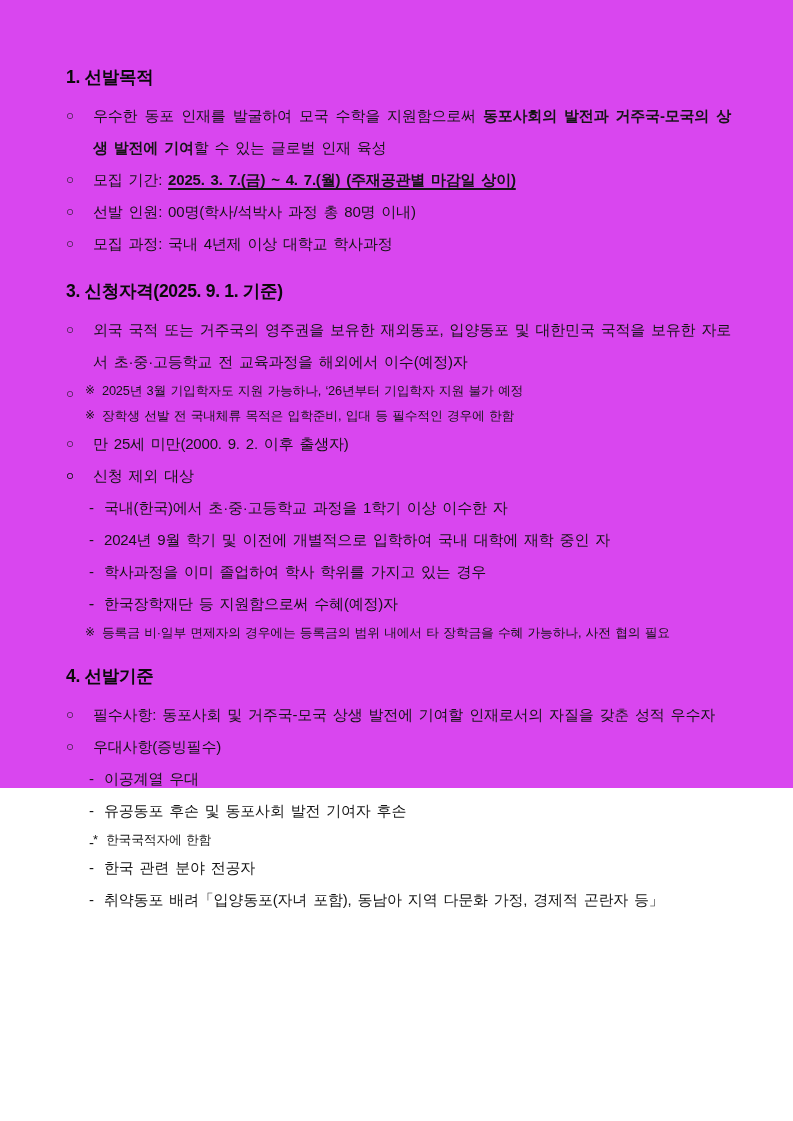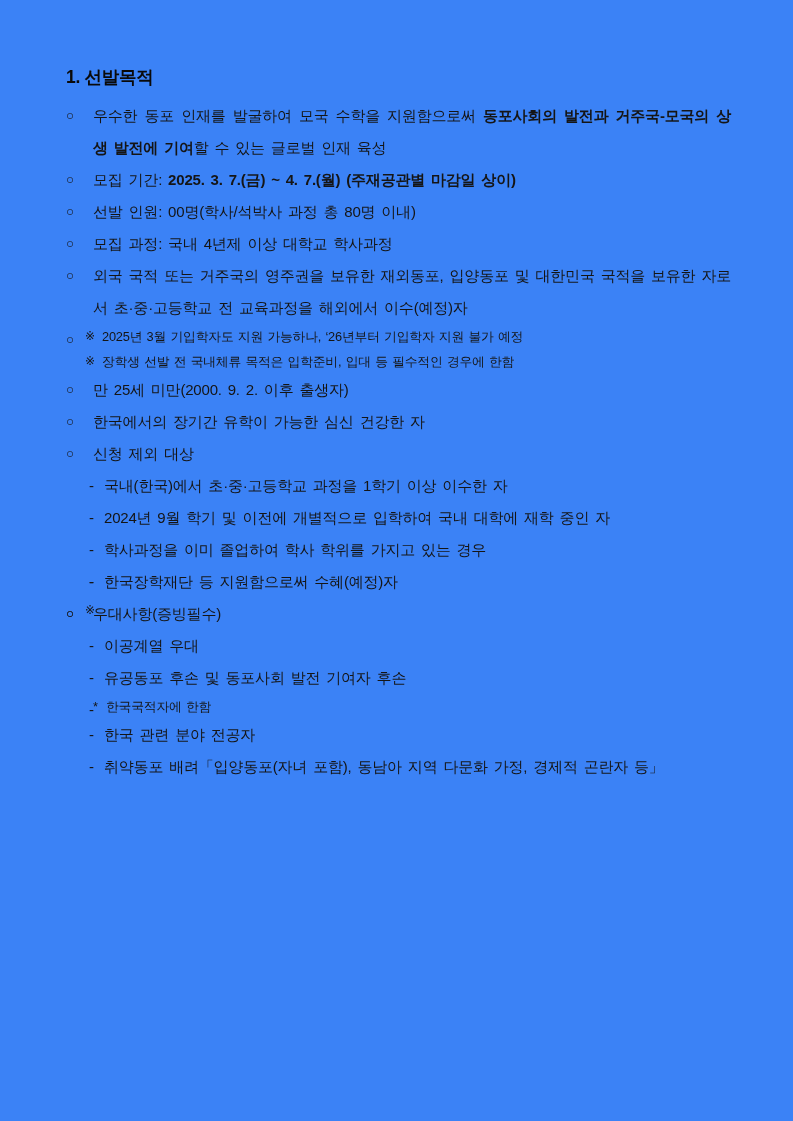--- a/index.html
+++ b/index.html
@@ -3,21 +3,21 @@
 <meta charset="utf-8">
 <style>
   html, body { margin: 0; padding: 0; }
   body {
     width: 793px; height: 1121px;
     background: #ffffff;
     overflow: hidden;
     font-family: "Liberation Sans", "DejaVu Sans", sans-serif;
     color: #111111;
   }
-  .page { width: 793px; height: 1121px; background: #3b82f6; box-sizing: border-box; }
+  .page { width: 793px; height: 788px; background: #d946ef; box-sizing: border-box; }
   .doc  { box-sizing: border-box; padding: 62px 62px 0 66px; }
 
   .section { margin: 0; }
   .heading {
     font-size: 17.5px; font-weight: 700; line-height: 30px;
     margin: 16px 0 8px 0; letter-spacing: -0.3px; color: #0a0a0a;
   }
   .section:first-child .heading { margin-top: 0; }
 
   .item {
@@ -32,53 +32,55 @@
   .item.dash { padding-left: 38px; }
   .item.dash > .marker { left: 23px; }
 
   .item.note { font-size: 12.8px; line-height: 25px; padding-left: 36px; word-spacing: 1px; }
   .item.note > .marker { left: 19px; font-size: 12px; }
 
   .item.star { font-size: 12.8px; line-height: 25px; padding-left: 40px; word-spacing: 1px; }
   .item.star > .marker { left: 27px; }
 
   .bold { font-weight: 700; }
-  .underline { text-underline-offset: 3px; text-decoration-thickness: 1.5px; }
+  .underline { text-decoration: underline; text-underline-offset: 3px; text-decoration-thickness: 1.5px; }
 </style>
 </head>
 <body>
 
 <div class="page">
   <div class="doc">
       <div class="section">
         <div class="heading">1. 선발목적</div>
         <div class="item circle"><span class="marker">○</span><span>우수한 동포 인재를 발굴하여 모국 수학을 지원함으로써 </span><span class="bold">동포사회의 발전과 거주국-모국의 상생 발전에 기여</span><span>할 수 있는 글로벌 인재 육성</span></div>
       </div>
       <div class="section">
         <div class="item circle"><span class="marker">○</span><span>모집 기간: </span><span class="bold underline">2025. 3. 7.(금) ~ 4. 7.(월) (주재공관별 마감일 상이)</span></div>
         <div class="item circle"><span class="marker">○</span><span>선발 인원: 00명(학사/석박사 과정 총 80명 이내)</span></div>
         <div class="item circle"><span class="marker">○</span><span>모집 과정: 국내 4년제 이상 대학교 학사과정</span></div>
       </div>
       <div class="section">
+        <div class="heading">3. 신청자격(2025. 9. 1. 기준)</div>
         <div class="item circle"><span class="marker">○</span><span>외국 국적 또는 거주국의 영주권을 보유한 재외동포, 입양동포 및 대한민국 국적을 보유한 자로서 초·중·고등학교 전 교육과정을 해외에서 이수(예정)자</span></div>
         <div class="item circle"><span class="marker">○</span></div>
         <div class="item note"><span class="marker">※</span><span>2025년 3월 기입학자도 지원 가능하나, ‘26년부터 기입학자 지원 불가 예정</span></div>
         <div class="item note"><span class="marker">※</span><span>장학생 선발 전 국내체류 목적은 입학준비, 입대 등 필수적인 경우에 한함</span></div>
         <div class="item circle"><span class="marker">○</span><span>만 25세 미만(2000. 9. 2. 이후 출생자)</span></div>
-        <div class="item circle"><span class="marker">○</span><span>한국에서의 장기간 유학이 가능한 심신 건강한 자</span></div>
+        <div class="item circle"><span class="marker">○</span></div>
         <div class="item circle"><span class="marker">○</span><span>신청 제외 대상</span></div>
         <div class="item dash"><span class="marker">-</span><span>국내(한국)에서 초·중·고등학교 과정을 1학기 이상 이수한 자</span></div>
         <div class="item dash"><span class="marker">-</span><span>2024년 9월 학기 및 이전에 개별적으로 입학하여 국내 대학에 재학 중인 자</span></div>
         <div class="item dash"><span class="marker">-</span><span>학사과정을 이미 졸업하여 학사 학위를 가지고 있는 경우</span></div>
         <div class="item dash"><span class="marker">-</span></div>
         <div class="item dash"><span class="marker">-</span><span>한국장학재단 등 지원함으로써 수혜(예정)자</span></div>
-        <div class="item note"><span class="marker">※</span></div>
+        <div class="item note"><span class="marker">※</span><span>등록금 비·일부 면제자의 경우에는 등록금의 범위 내에서 타 장학금을 수혜 가능하나, 사전 협의 필요</span></div>
       </div>
       <div class="section">
-        <div class="item circle"><span class="marker">○</span></div>
+        <div class="heading">4. 선발기준</div>
+        <div class="item circle"><span class="marker">○</span><span>필수사항: 동포사회 및 거주국-모국 상생 발전에 기여할 인재로서의 자질을 갖춘 성적 우수자</span></div>
         <div class="item circle"><span class="marker">○</span><span>우대사항(증빙필수)</span></div>
         <div class="item dash"><span class="marker">-</span><span>이공계열 우대</span></div>
         <div class="item dash"><span class="marker">-</span><span>유공동포 후손 및 동포사회 발전 기여자 후손</span></div>
         <div class="item dash"><span class="marker">-</span></div>
         <div class="item star"><span class="marker">*</span><span>한국국적자에 한함</span></div>
         <div class="item dash"><span class="marker">-</span><span>한국 관련 분야 전공자</span></div>
         <div class="item dash"><span class="marker">-</span><span>취약동포 배려「입양동포(자녀 포함), 동남아 지역 다문화 가정, 경제적 곤란자 등」</span></div>
       </div>
     </div>
 </div>

